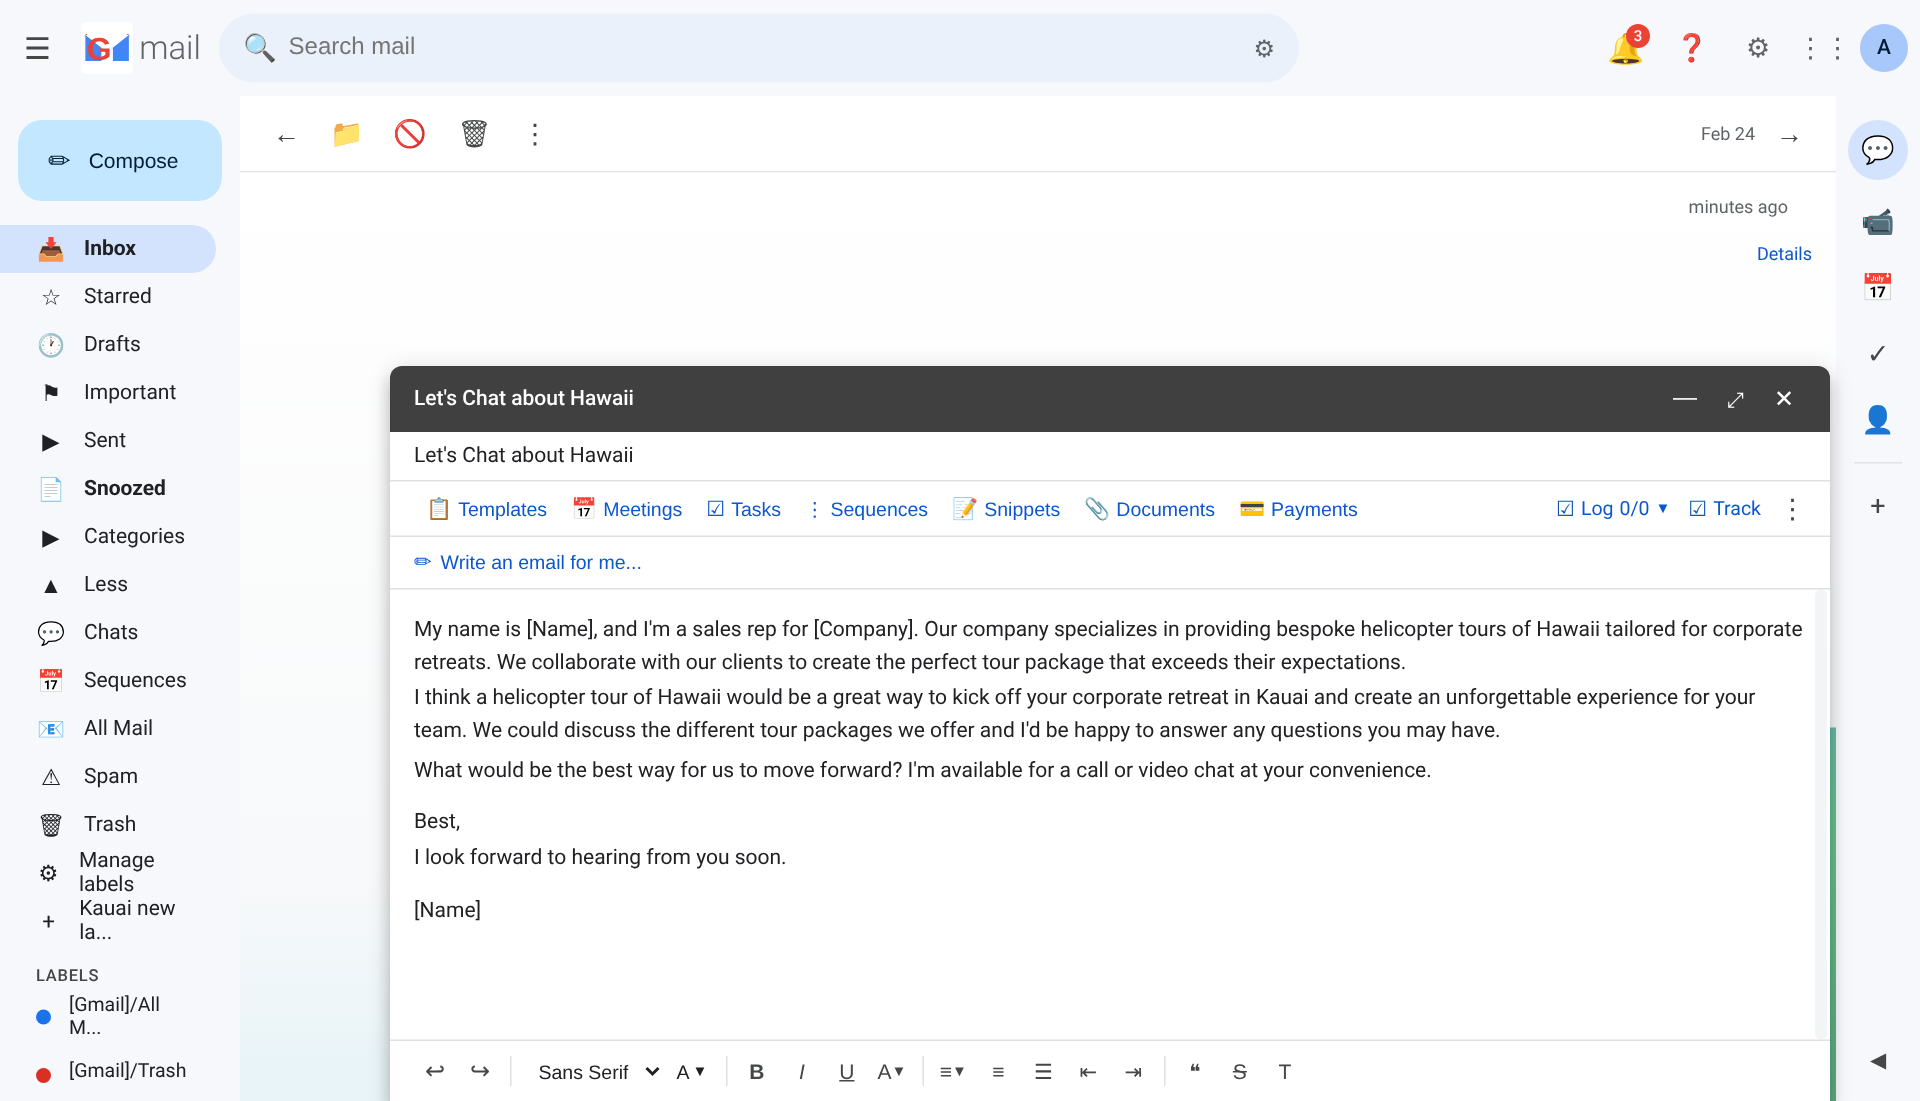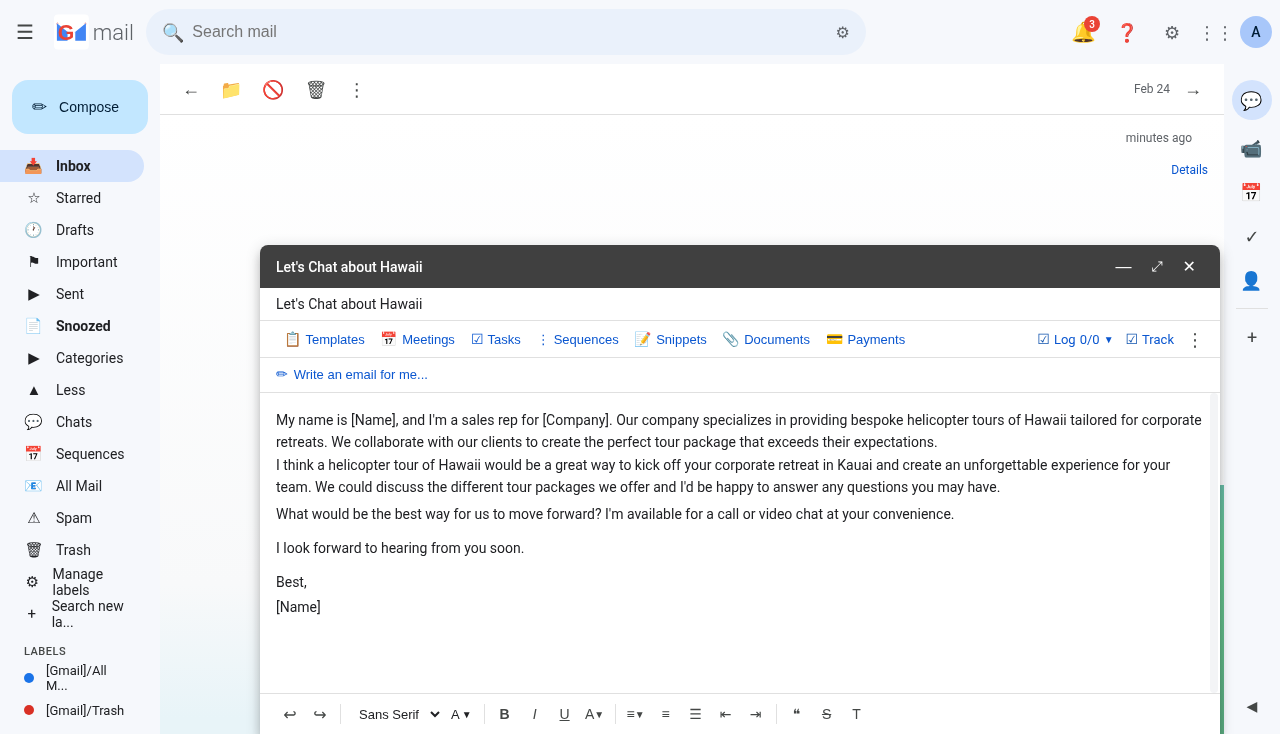--- a/index.html
+++ b/index.html
@@ -104,31 +104,31 @@
       <div style="display:flex;align-items:center;gap:12px;padding:4px 16px 4px 24px;border-radius:0 16px 16px 0;cursor:pointer;font-size:14px;color:#202124;height:32px;margin-right:16px;">
         <span style="width:20px;text-align:center;font-size:15px;">🗑</span>
         <span>Trash</span>
       </div>
       <div style="display:flex;align-items:center;gap:12px;padding:4px 16px 4px 24px;border-radius:0 16px 16px 0;cursor:pointer;font-size:14px;color:#202124;height:32px;margin-right:16px;">
         <span style="width:20px;text-align:center;font-size:15px;">⚙</span>
         <span>Manage labels</span>
       </div>
       <div style="display:flex;align-items:center;gap:12px;padding:4px 16px 4px 24px;border-radius:0 16px 16px 0;cursor:pointer;font-size:14px;color:#202124;height:32px;margin-right:16px;">
         <span style="width:20px;text-align:center;font-size:15px;">+</span>
-        <span>Search new la...</span>
+        <span>Kauai new la...</span>
       </div>
 
       <div style="margin-top:12px;padding:0 24px;">
         <span style="font-size:11px;color:#444746;font-weight:500;text-transform:uppercase;letter-spacing:0.5px;">Labels</span>
       </div>
       <div style="display:flex;align-items:center;gap:12px;padding:4px 16px 4px 24px;border-radius:0 16px 16px 0;cursor:pointer;font-size:14px;color:#202124;height:32px;margin-right:16px;margin-top:4px;">
         <span style="width:10px;height:10px;border-radius:50%;background:#1a73e8;flex-shrink:0;"></span>
         <span style="font-size:13px;">[Gmail]/All M...</span>
       </div>
-      <div style="display:flex;align-items:center;gap:12px;padding:4px 16px 4px 24px;border-radius:0 16px 16px 0;cursor:pointer;font-size:14px;color:#202124;height:32px;margin-right:16px;">
+      <div style="display:flex;align-items:flex-end;gap:12px;padding:4px 16px 4px 24px;border-radius:0 16px 16px 0;cursor:pointer;font-size:14px;color:#202124;height:32px;margin-right:16px;">
         <span style="width:10px;height:10px;border-radius:50%;background:#d93025;flex-shrink:0;"></span>
         <span style="font-size:13px;">[Gmail]/Trash</span>
       </div>
     </div>
 
     <div style="flex:1;position:relative;overflow:hidden;background:#fff;">
 
       <div style="height:100%;position:relative;overflow:hidden;">
         <div style="display:flex;align-items:center;padding:8px 16px;border-bottom:1px solid #e0e0e0;gap:8px;">
           <span style="font-size:18px;color:#444746;cursor:pointer;padding:6px;border-radius:50%;">←</span>
@@ -235,22 +235,22 @@
       <span style="font-size:14px;">✏</span>
       <span>Write an email for me...</span>
     </button>
   </div>
 
   <div style="flex:1;padding:16px;overflow-y:auto;font-size:14px;line-height:1.6;color:#202124;min-height:300px;max-height:380px;position:relative;">
     <div style="position:absolute;right:2px;top:0;bottom:0;width:8px;background:#e8eaed;border-radius:4px;opacity:0.5;"></div>
     <p style="margin-bottom:0;">My name is [Name], and I'm a sales rep for [Company]. Our company specializes in providing bespoke helicopter tours of Hawaii tailored for corporate retreats. We collaborate with our clients to create the perfect tour package that exceeds their expectations.</p>
     <p style="margin-bottom:4px;">I think a helicopter tour of Hawaii would be a great way to kick off your corporate retreat in Kauai and create an unforgettable experience for your team. We could discuss the different tour packages we offer and I'd be happy to answer any questions you may have.</p>
     <p style="margin-bottom:12px;">What would be the best way for us to move forward? I'm available for a call or video chat at your convenience.</p>
+    <p style="margin-bottom:2px;">Best,</p>
     <p style="margin-bottom:12px;">I look forward to hearing from you soon.</p>
-    <p style="margin-bottom:2px;">Best,</p>
     <p>[Name]</p>
   </div>
 
   <div style="border-top:1px solid #e0e0e0;padding:6px 16px;display:flex;align-items:center;gap:2px;flex-wrap:wrap;background:white;border-radius:0 0 0 0;">
     <button style="width:28px;height:28px;display:flex;align-items:center;justify-content:center;cursor:pointer;border-radius:4px;color:#444746;background:none;border:none;font-size:16px;">↩</button>
     <button style="width:28px;height:28px;display:flex;align-items:center;justify-content:center;cursor:pointer;border-radius:4px;color:#444746;background:none;border:none;font-size:16px;">↪</button>
     <div style="width:1px;height:20px;background:#e0e0e0;margin:0 4px;"></div>
     <select style="border:none;background:none;font-size:13px;color:#202124;cursor:pointer;padding:4px 8px;border-radius:4px;outline:none;">
       <option>Sans Serif</option>
     </select>

